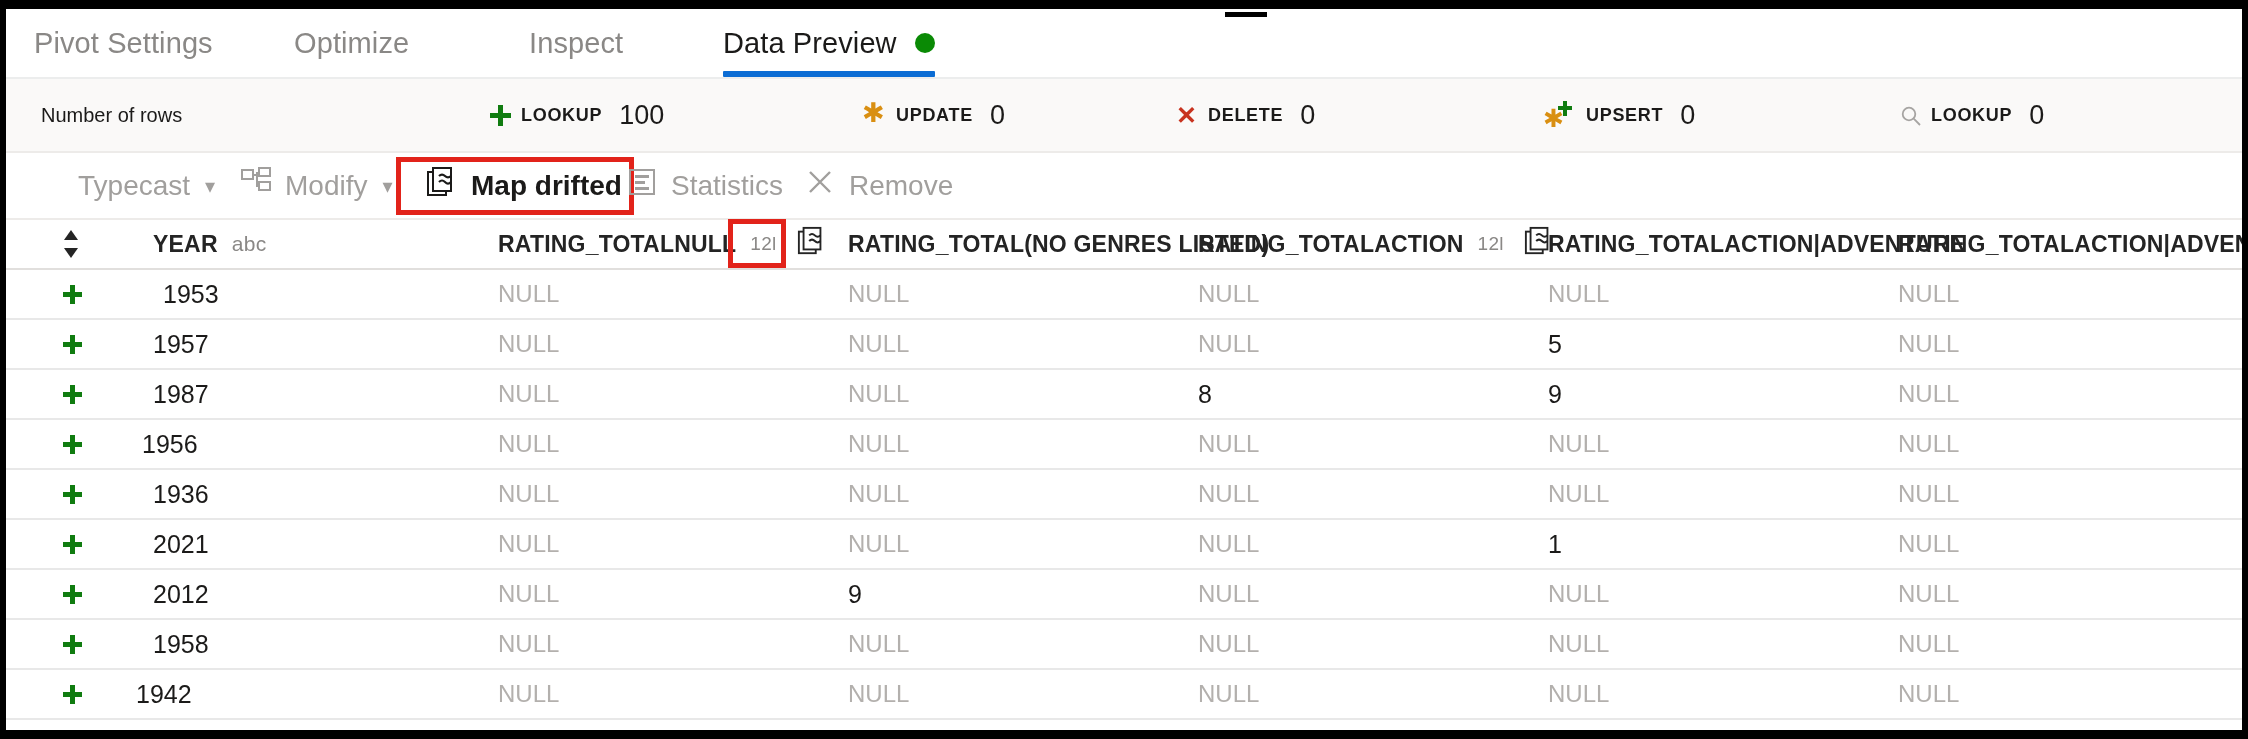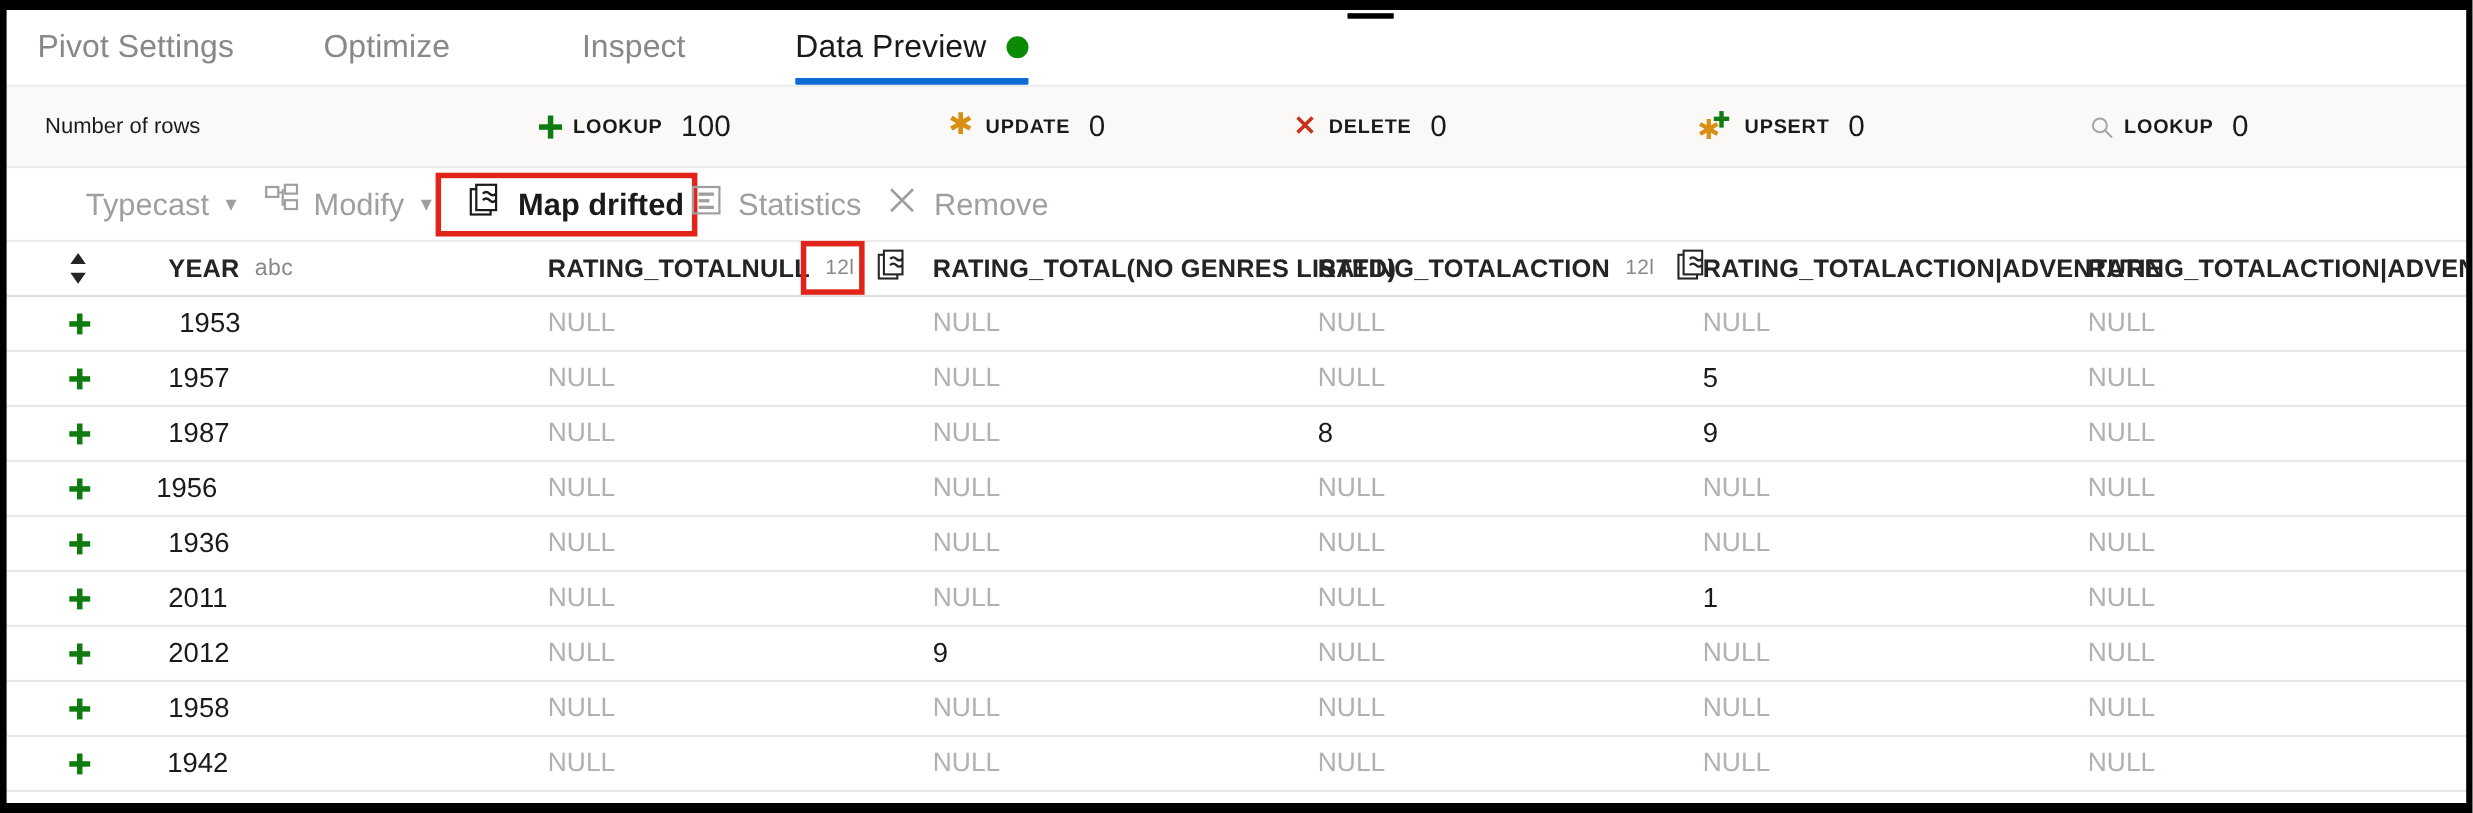--- a/index.html
+++ b/index.html
@@ -271,21 +271,21 @@
             <span class="cell null" style="left:492px">NULL</span>
             <span class="cell null" style="left:842px">NULL</span>
             <span class="cell null" style="left:1192px">NULL</span>
             <span class="cell null" style="left:1542px">NULL</span>
             <span class="cell null" style="left:1892px">NULL</span>
           </div>
           <div class="grow">
             <span class="rowplus">
               <span class="ic ic-plus"></span>
             </span>
-            <span class="cell" style="left:147px">2011</span>
+            <span class="cell" style="left:147px">2021</span>
             <span class="cell null" style="left:492px">NULL</span>
             <span class="cell null" style="left:842px">NULL</span>
             <span class="cell null" style="left:1192px">NULL</span>
             <span class="cell" style="left:1542px">1</span>
             <span class="cell null" style="left:1892px">NULL</span>
           </div>
           <div class="grow">
             <span class="rowplus">
               <span class="ic ic-plus"></span>
             </span>
@@ -304,21 +304,21 @@
             <span class="cell null" style="left:492px">NULL</span>
             <span class="cell null" style="left:842px">NULL</span>
             <span class="cell null" style="left:1192px">NULL</span>
             <span class="cell null" style="left:1542px">NULL</span>
             <span class="cell null" style="left:1892px">NULL</span>
           </div>
           <div class="grow">
             <span class="rowplus">
               <span class="ic ic-plus"></span>
             </span>
-            <span class="cell" style="left:146px">1942</span>
+            <span class="cell" style="left:130px">1942</span>
             <span class="cell null" style="left:492px">NULL</span>
             <span class="cell null" style="left:842px">NULL</span>
             <span class="cell null" style="left:1192px">NULL</span>
             <span class="cell null" style="left:1542px">NULL</span>
             <span class="cell null" style="left:1892px">NULL</span>
           </div>
         </div>
     </div>
   </div>
 

